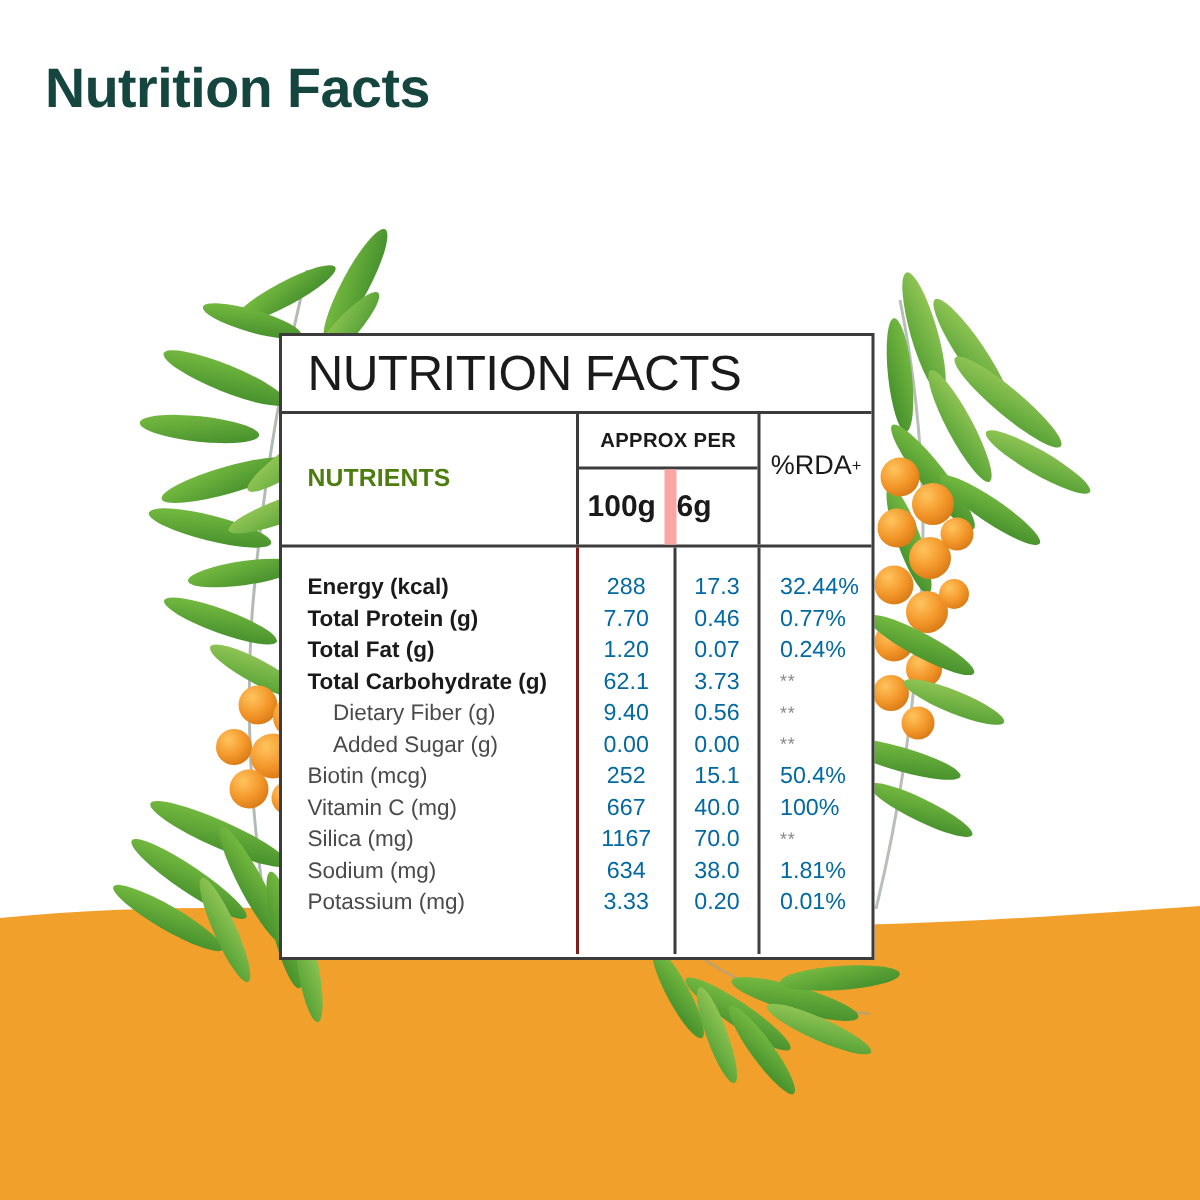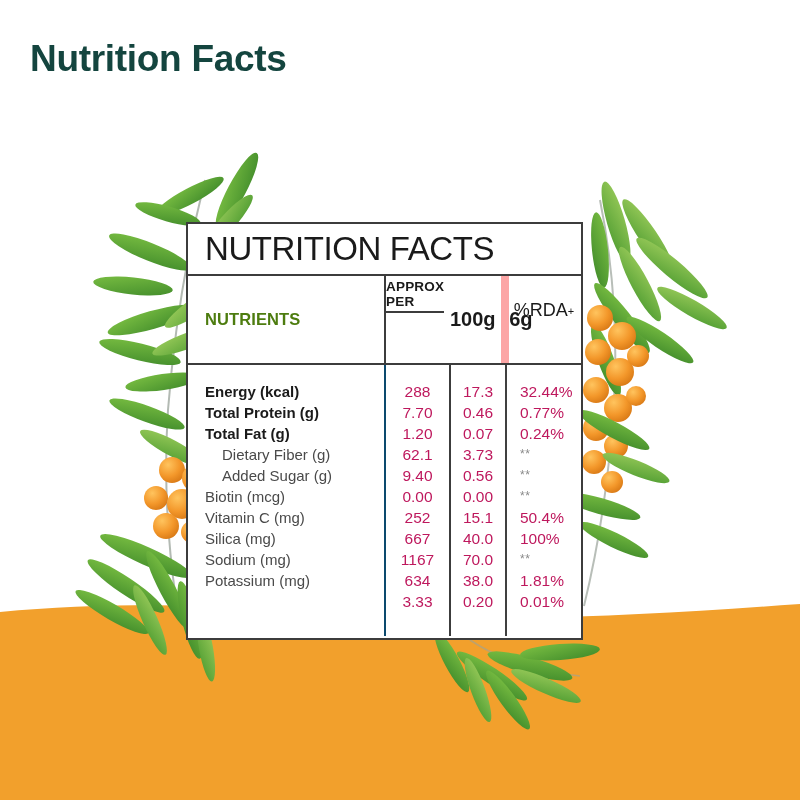--- a/index.html
+++ b/index.html
@@ -102,21 +102,21 @@
     font-size: 16.5px;
     font-weight: 700;
     letter-spacing: 0.1px;
     color: #4d7c0f;
   }
   .head-approx {
     width: 121px;
     box-sizing: border-box;
     border-right: 2px solid #3c3c3c;
     display: flex;
-    flex-direction: row;
+    flex-direction: column;
   }
   .approx-top {
     height: 37px;
     border-bottom: 2px solid #3c3c3c;
     display: flex;
     align-items: center;
     justify-content: center;
     box-sizing: border-box;
   }
   .approx-top span {
@@ -171,21 +171,21 @@
   
   .nf-body {
     flex: 1;
     display: flex;
     position: relative;
     height: 271px;
   }
   .col-names {
     width: 198px;
     box-sizing: border-box;
-    border-right: 2px solid #0c4a6e;
+    border-right: 2px solid #7f1d1d;
     padding-top: 16px;
     padding-left: 17px;
   }
   .col-100 {
     width: 65px;
     box-sizing: border-box;
     border-right: 2px solid #3c3c3c;
     padding-top: 16px;
     text-align: center;
   }
@@ -212,21 +212,21 @@
   }
   .cell.bold {
     font-weight: 700;
     color: #1a1a1a;
   }
   .cell.indent {
     padding-left: 17px;
   }
   .cell.val {
     font-size: 15.5px;
-    color: #be185d;
+    color: #0369a1;
   }
   .cell.stars {
     font-size: 12px;
     color: #8a8a8a;
     letter-spacing: 0.5px;
   }
 </style>
 </head>
 <body>
 
@@ -381,20 +381,21 @@
         <span class="rda-text">%RDA</span>
           <span class="rda-sup">+</span>
       </div>
     </div>
 
     <div class="nf-body">
       <div class="col-names">
           <div class="cell bold">Energy (kcal)</div>
           <div class="cell bold">Total Protein (g)</div>
           <div class="cell bold">Total Fat (g)</div>
+          <div class="cell bold">Total Carbohydrate (g)</div>
           <div class="cell indent">Dietary Fiber (g)</div>
           <div class="cell indent">Added Sugar (g)</div>
           <div class="cell">Biotin (mcg)</div>
           <div class="cell">Vitamin C (mg)</div>
           <div class="cell">Silica (mg)</div>
           <div class="cell">Sodium (mg)</div>
           <div class="cell">Potassium (mg)</div>
         </div>
       <div class="col-100">
           <div class="cell val">288</div>

